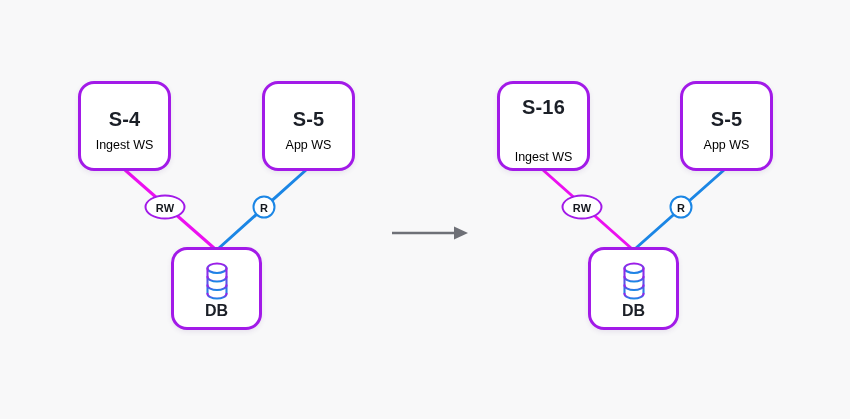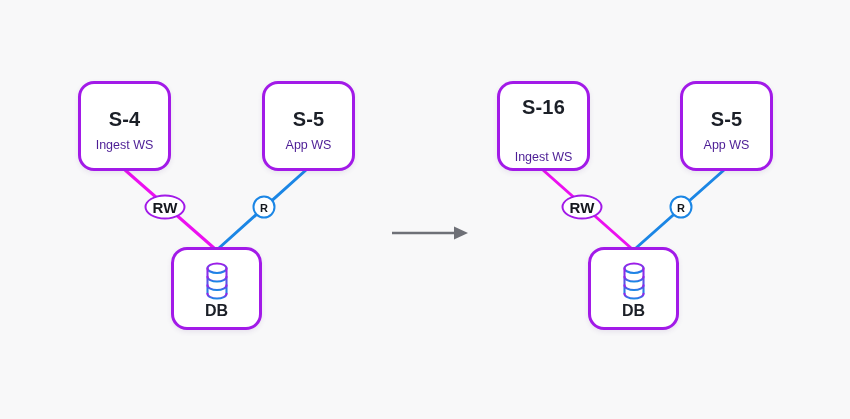--- a/index.html
+++ b/index.html
@@ -39,21 +39,21 @@
     font-size: 20px;
     font-weight: 700;
     color: #1B1F27;
     letter-spacing: 0.2px;
     line-height: 1;
     margin-top: 8px;
   }
   .server-sub {
     font-size: 12.5px;
     font-weight: 400;
-    color: #4c1d95;
+    color: #000000;
     line-height: 1;
   }
 
   .db-node { width: 91px; height: 83px; gap: 3px; padding-top: 4px; }
   .db-label {
     font-size: 16px;
     font-weight: 600;
     color: #1B1F27;
     line-height: 1;
   }
@@ -68,21 +68,21 @@
     z-index: 3;
     transform: translate(-50%, -50%);
     font-weight: 700;
     color: #15181E;
   }
   .badge-rw {
     width: 41px;
     height: 25px;
     border: 2.5px solid #A21AE8;
     border-radius: 50%;
-    font-size: 15px;
+    font-size: 11px;
     letter-spacing: 0.2px;
   }
   .badge-r {
     width: 23px;
     height: 23px;
     border: 2.5px solid #1B86E5;
     border-radius: 50%;
     font-size: 11px;
   }
 </style>

